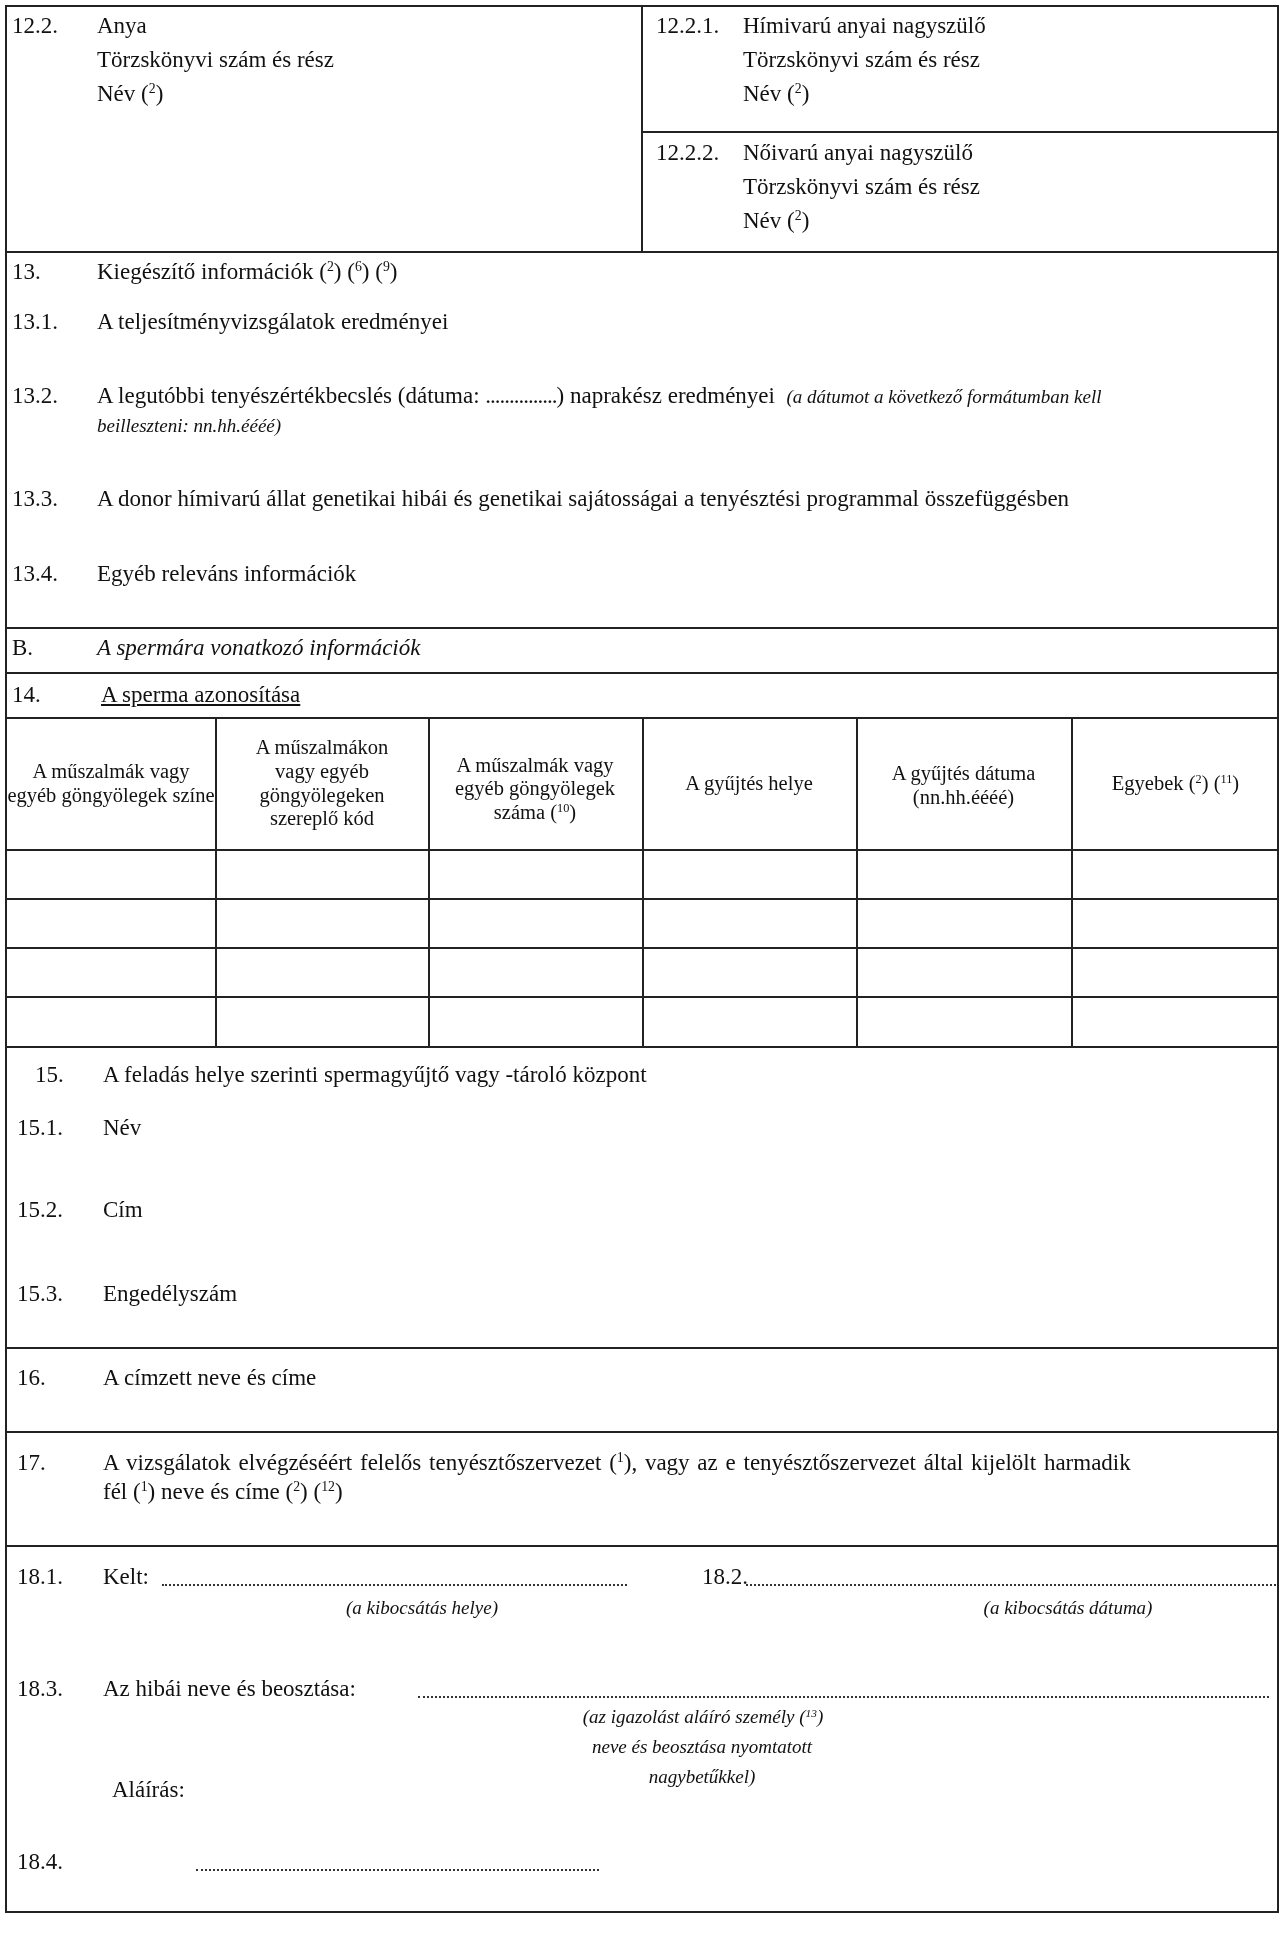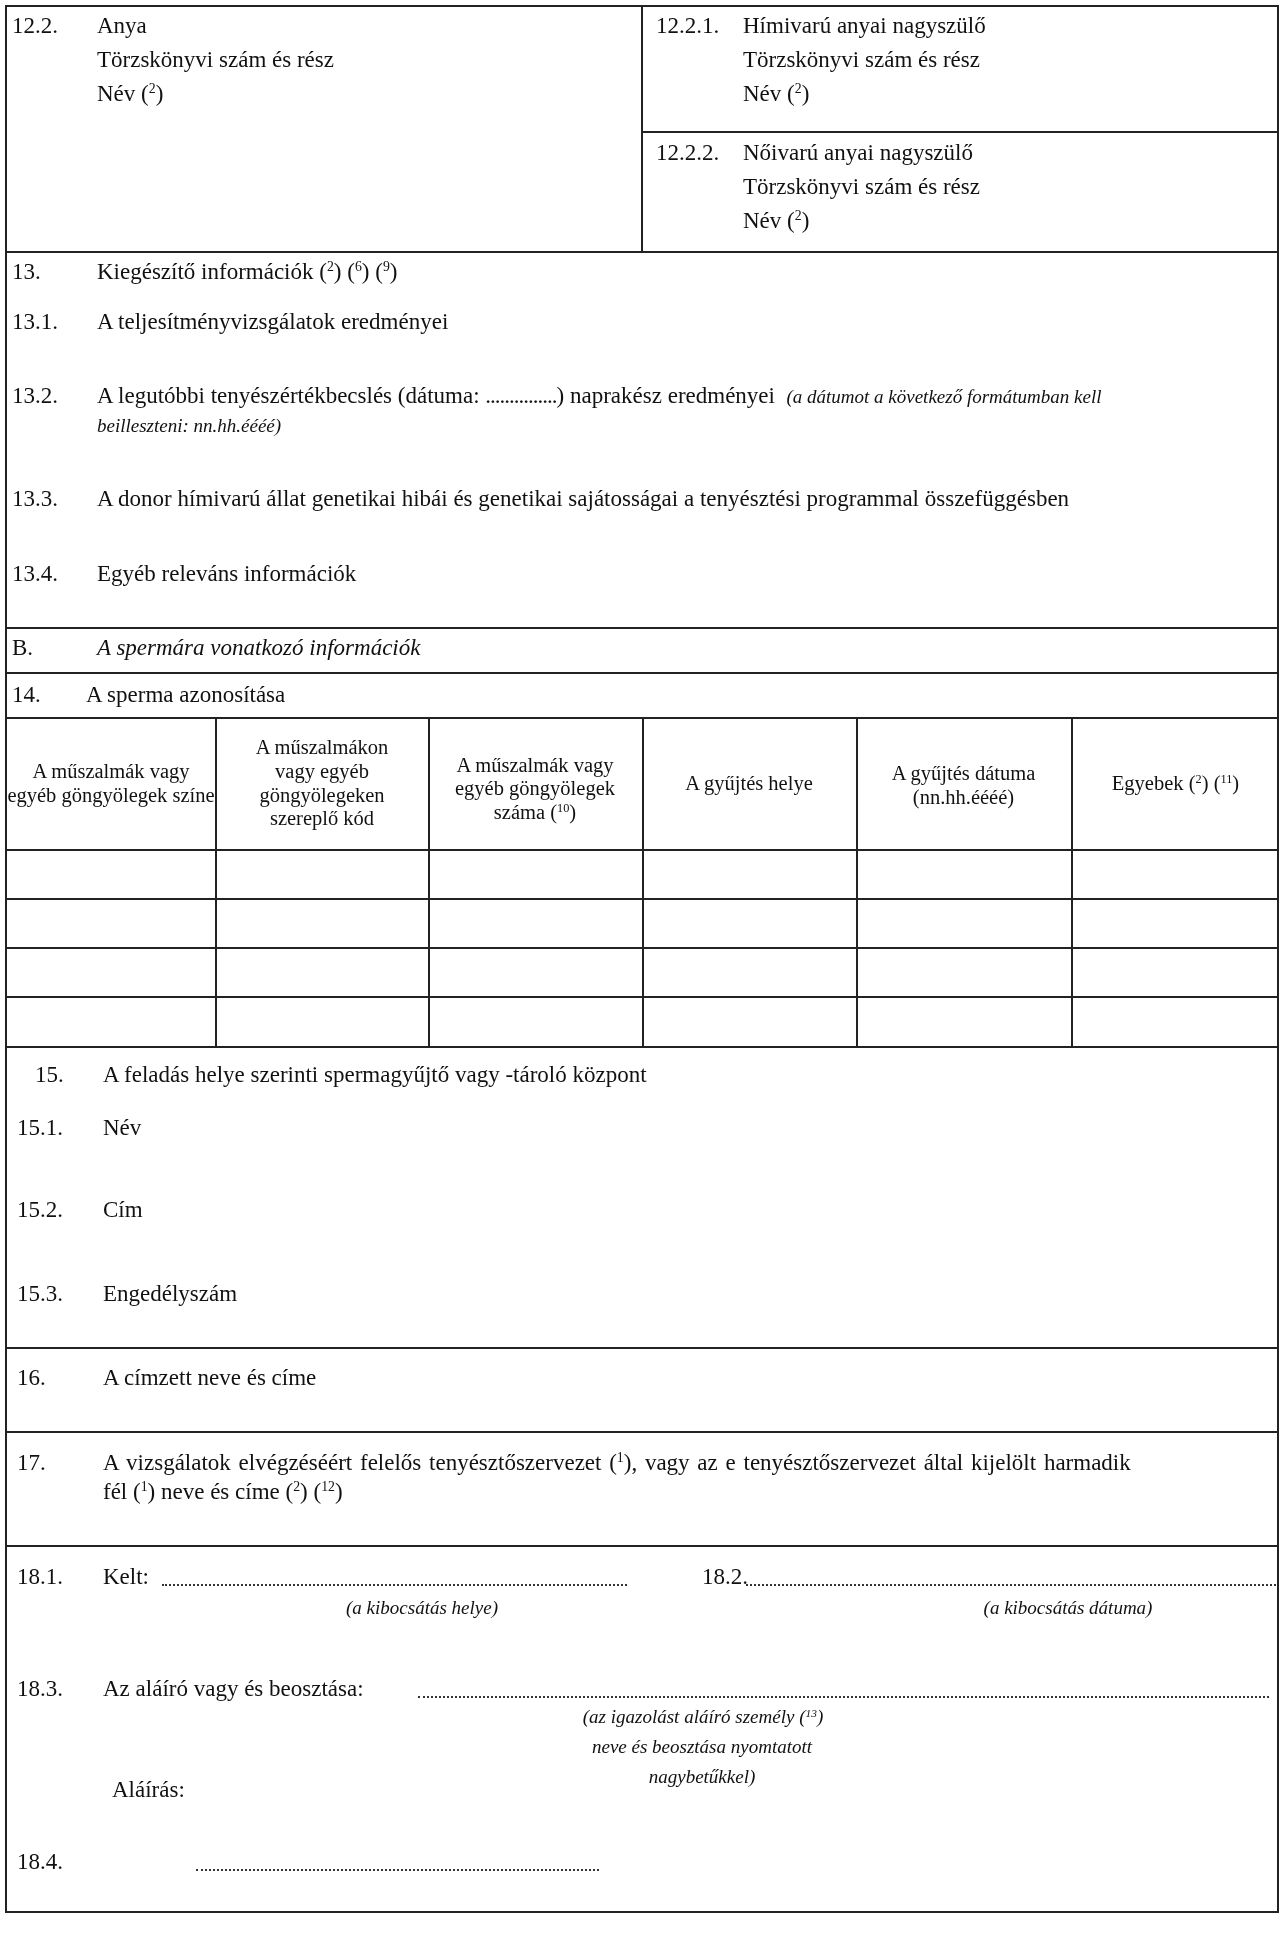--- a/index.html
+++ b/index.html
@@ -81,21 +81,21 @@
   <span class="t" data-name="other-relevant-info-label" style="left:97px; top:562px;">Egyéb releváns információk</span>
 </div>
 
 <div class="hline" data-name="section-13-bottom-divider" style="left:5px; top:627px; width:1274px;"></div>
 
 <span class="t" data-name="section-number" style="left:12px; top:636px;">B.</span>
 <span class="t it" data-name="semen-info-heading" style="left:97px; top:636px;">A spermára vonatkozó információk</span>
 <div class="hline" data-name="section-b-bottom-divider" style="left:5px; top:672px; width:1274px;"></div>
 
 <span class="t" data-name="section-number" style="left:12px; top:683px;">14.</span>
-<span class="t" data-name="semen-identification-heading" style="left:86px; top:683px;">A sperma azonosítása</span>
+<span class="t" data-name="semen-identification-heading" style="left:101px; top:683px;text-decoration:underline;">A sperma azonosítása</span>
 <div class="hline" data-name="table-top-border" style="left:5px; top:717px; width:1274px;"></div>
 
 <div data-name="semen-identification-table">
   <div class="th" data-name="column-header-straw-colour" style="left:7px; top:719px; width:208px; height:129px;">
     <span data-name="column-header-text">A műszalmák vagy egyéb göngyölegek színe</span>
   </div>
   <div class="th" data-name="column-header-straw-code" style="left:217px; top:719px; width:210px; height:129px;">
     <span data-name="column-header-text" style="display:block; width:150px; margin:0 auto;">A műszalmákon vagy egyéb göngyölegeken szereplő kód</span>
   </div>
   <div class="th" data-name="column-header-straw-count" style="left:429px; top:719px; width:212px; height:140px;">
@@ -187,21 +187,21 @@
   <span class="t" data-name="item-number" style="left:17px; top:1565px;">18.1.</span>
   <span class="t" data-name="place-label" style="left:103px; top:1565px;">Kelt:</span>
   <div class="dots" data-name="place-of-issue-field" style="left:162px; top:1584px; width:465px;"></div>
   <span class="t it sm center" data-name="place-of-issue-caption" style="left:422px; top:1598px;">(a kibocsátás helye)</span>
 
   <span class="t" data-name="item-number" style="left:702px; top:1565px;">18.2.</span>
   <div class="dots" data-name="date-of-issue-field" style="left:746px; top:1584px; width:530px;"></div>
   <span class="t it sm center" data-name="date-of-issue-caption" style="left:1068px; top:1598px;">(a kibocsátás dátuma)</span>
 
   <span class="t" data-name="item-number" style="left:17px; top:1677px;">18.3.</span>
-  <span class="t" data-name="signatory-name-label" style="left:103px; top:1677px;">Az aláíró vagy és beosztása:</span>
+  <span class="t" data-name="signatory-name-label" style="left:103px; top:1677px;">Az hibái neve és beosztása:</span>
   <div class="dots" data-name="signatory-name-field" style="left:418px; top:1696px; width:851px;"></div>
   <span class="t it sm center" data-name="signatory-caption-line1" style="left:703px; top:1707px;">
     <span data-name="text-fragment">(az igazolást aláíró személy (</span><sup data-name="footnote-ref">13</sup><span data-name="text-fragment">)</span>
   </span>
   <span class="t it sm center" data-name="signatory-caption-line2" style="left:702px; top:1737px;">neve és beosztása nyomtatott</span>
   <span class="t it sm center" data-name="signatory-caption-line3" style="left:702px; top:1767px;">nagybetűkkel)</span>
 
   <span class="t" data-name="item-number" style="left:17px; top:1850px;">18.4.</span>
   <span class="t" data-name="signature-label" style="left:103px; top:1778px;margin-left:9px;">Aláírás:</span>
   <div class="dots" data-name="signature-field" style="left:196px; top:1869px; width:403px;"></div>

